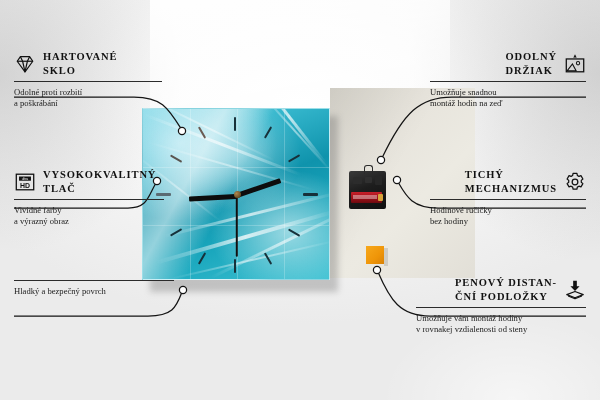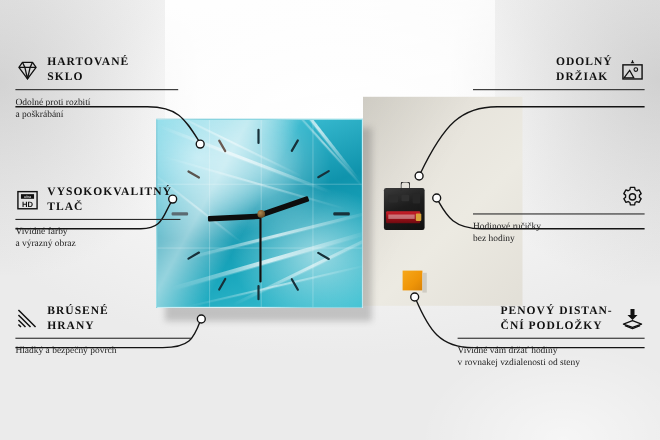--- a/index.html
+++ b/index.html
@@ -263,53 +263,45 @@
       </svg>
       <div class="title">HARTOVANÉ
 SKLO</div>
     </div>
     <div class="rule"></div>
     <div class="desc">Odolné proti rozbití
 a poškrábání</div>
   </div>
 
   <div class="feat left" style="left:14px; top:276px; width:160px;">
-    <div class="head">
-      <svg class="ico" viewBox="0 0 24 24">
-        <g stroke="#111" stroke-width="1.5" stroke-linecap="butt">
-          <path d="M3,3 L20,20"></path>
-            <path d="M3,8 L15,20"></path>
-            <path d="M3,13 L10,20"></path>
-            <path d="M3,17.5 L5.5,20"></path>
-        </g>
-      </svg>
-      <div class="title">BRÚSENÉ
-HRANY</div>
-    </div>
     <div class="rule"></div>
     <div class="desc">Hladký a bezpečný povrch</div>
   </div>
 
   <div class="feat right" style="right:14px; top:50px; width:156px;">
     <div class="head">
       <div class="title">ODOLNÝ
 DRŽIAK</div>
       <svg class="ico" viewBox="0 0 24 24">
         <path d="M12,2 L12,4.5" stroke="#111" stroke-width="1.1"></path>
         <path d="M10,4.8 L14,4.8 L12,2.4 Z" fill="#111"></path>
         <rect x="2.5" y="6.5" width="19" height="14" fill="none" stroke="#111" stroke-width="1.4"></rect>
         <circle cx="15.3" cy="11.2" r="1.8" fill="none" stroke="#111" stroke-width="1.1"></circle>
         <path d="M3.6,19.3 L9.2,12 L13.2,19.3 Z" fill="none" stroke="#111" stroke-width="1.2"></path>
       </svg>
     </div>
     <div class="rule"></div>
+    <div class="desc">Umožňuje snadnou
+montáž hodin na zeď</div>
   </div>
 
   <div class="feat right" style="right:14px; top:168px; width:156px;">
     <div class="head">
+      <div class="title">TICHÝ
+MECHANIZMUS</div>
       <svg class="ico" viewBox="0 0 24 24">
         <path d="M9.9,2.6 h4.2 l.45,2.3 1.75,1.0 2.2-.8 2.1,3.64 -1.75,1.5 0,2.0 1.75,1.5 -2.1,3.64 -2.2-.8 -1.75,1.0 -.45,2.3 h-4.2 l-.45-2.3 -1.75-1.0 -2.2.8 -2.1-3.64 1.75-1.5 0-2.0 -1.75-1.5 2.1-3.64 2.2.8 1.75-1.0 Z" fill="none" stroke="#111" stroke-width="1.35" stroke-linejoin="round"></path>
         <circle cx="12" cy="12" r="3.1" fill="none" stroke="#111" stroke-width="1.35"></circle>
       </svg>
     </div>
     <div class="rule"></div>
     <div class="desc">Hodinové ručičky
 bez hodiny</div>
   </div>
 
@@ -317,17 +309,17 @@
     <div class="head">
       <div class="title">PENOVÝ DISTAN-
 ČNÍ PODLOŽKY</div>
       <svg class="ico" viewBox="0 0 24 24">
         <path d="M10,2 h4 v6 h3 l-5,5 -5-5 h3 Z" fill="#111"></path>
         <path d="M12,13.6 L21,17 L12,20.4 L3,17 Z" fill="none" stroke="#111" stroke-width="1.3" stroke-linejoin="round"></path>
         <path d="M4.5,18.6 L12,21.6 L19.5,18.6" fill="none" stroke="#111" stroke-width="1.3" stroke-linejoin="round"></path>
       </svg>
     </div>
     <div class="rule"></div>
-    <div class="desc">Vividné vám držať hodiny
+    <div class="desc">Umožňuje vám montáž hodiny
 v rovnakej vzdialenosti od steny</div>
   </div>
 
 </div>
 
 </body></html>

